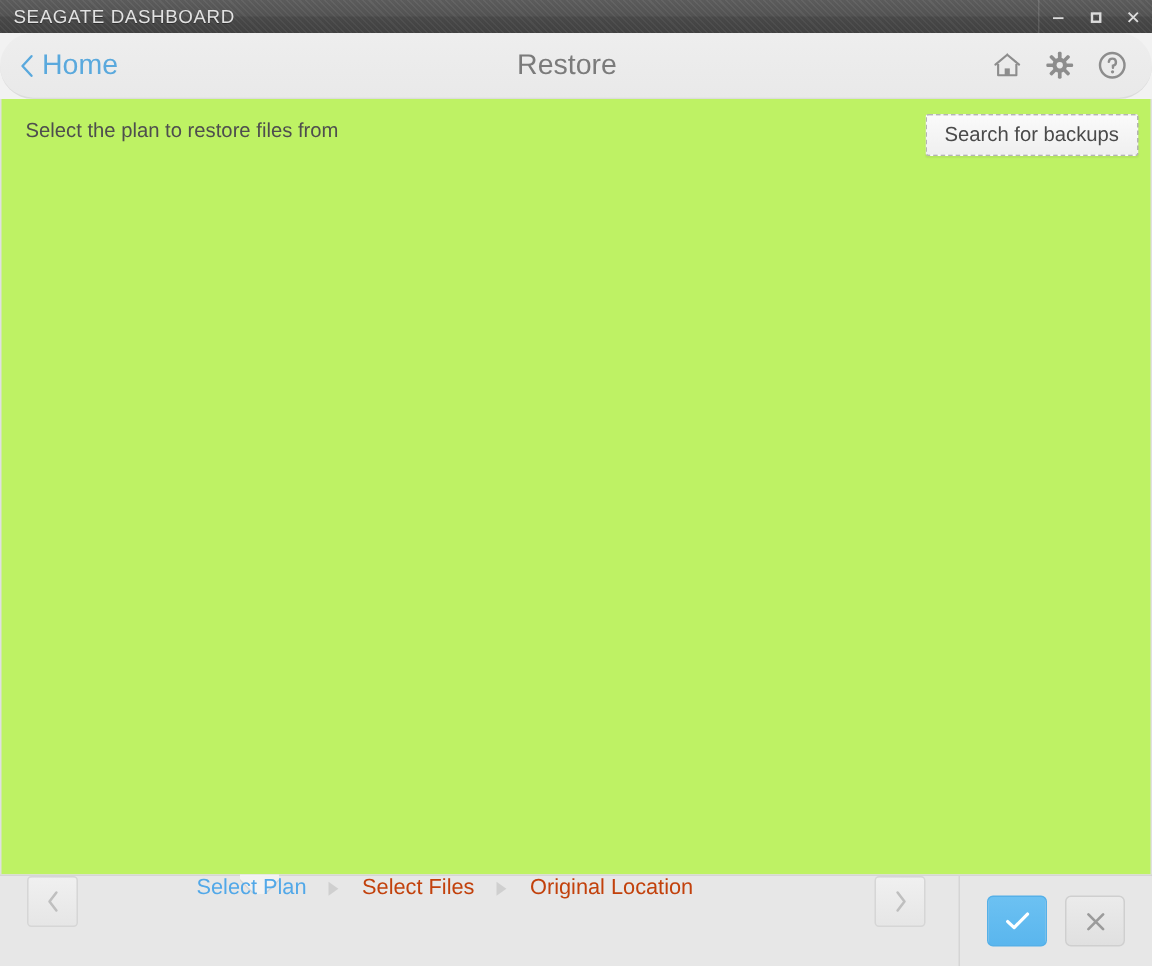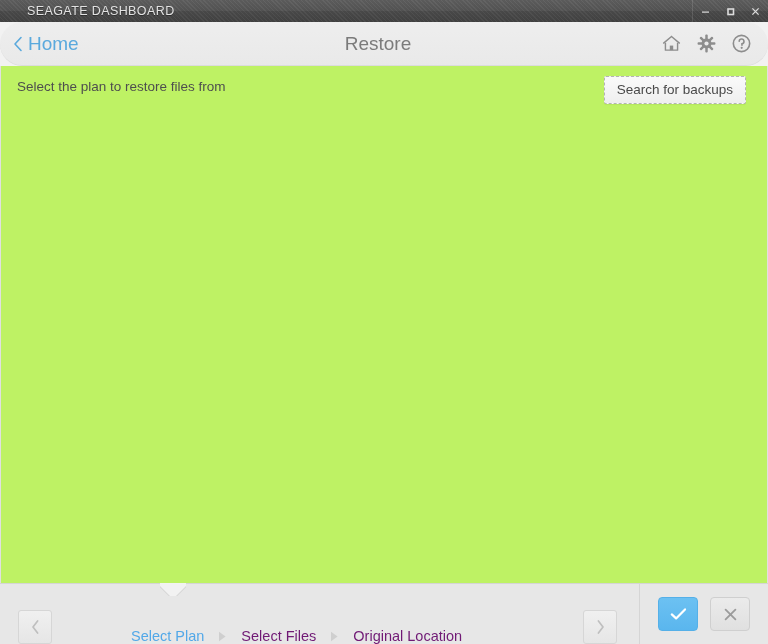--- a/index.html
+++ b/index.html
@@ -32,21 +32,21 @@
       linear-gradient(to bottom, #5f5f5f 0%, #555555 48%, #4b4b4b 52%, #434343 100%);
     display: flex;
     align-items: center;
     justify-content: space-between;
     user-select: none;
   }
   .titlebar-title {
     font-size: 12.5px;
     letter-spacing: 0.4px;
     color: #e2e2e2;
-    padding-left: 27px;
+    padding-left: 9px;
     white-space: nowrap;
     text-shadow: 0 1px 0 rgba(0,0,0,0.35);
   }
   .wincontrols {
     display: flex;
     align-items: stretch;
     height: 100%;
     border-left: 1px solid rgba(255,255,255,0.12);
   }
   .winbtn {
@@ -129,21 +129,21 @@
     display: flex;
     align-items: center;
     padding: 0 0 0 16px;
   }
   .content-hint {
     font-size: 13.5px;
     color: #4e4e4e;
   }
   .search-btn {
     position: absolute;
-    right: 21px;
+    right: 8px;
     top: 10px;
     padding: 5px 12px 6px;
     font-size: 13.5px;
     color: #4a4a4a;
     background: linear-gradient(to bottom, #fafafa 0%, #efefef 100%);
     border: 1px dashed #b4b4b4;
     border-radius: 2px;
     box-shadow: 0 1px 1px rgba(0,0,0,0.05);
     cursor: pointer;
     white-space: nowrap;
@@ -184,21 +184,21 @@
     border-bottom: 1px solid #d5d5d5;
     transform: rotate(45deg);
     transform-origin: 50% 50%;
     box-sizing: border-box;
   }
 
   .footer-nav {
     flex: 1 1 auto;
     position: relative;
     display: flex;
-    align-items: flex-end;
+    align-items: flex-start;
     border-right: 1px solid #d5d5d5;
   }
   .navarrow {
     width: 34px; height: 34px;
     background: linear-gradient(to bottom, #f0f0f0 0%, #e6e6e6 100%);
     border: 1px solid #d6d6d6;
     border-radius: 3px;
     display: flex; align-items: center; justify-content: center;
     color: #bfbfbf;
     cursor: pointer;
@@ -214,21 +214,21 @@
     justify-content: flex-start;
     gap: 14px;
     padding-left: 79px;
   }
   .step {
     font-size: 14.5px;
     white-space: nowrap;
     cursor: pointer;
   }
   .step.active { color: #52a8e8; }
-  .step.inactive { color: #701a75; }
+  .step.inactive { color: #c2410c; }
   .step-sep {
     color: #cfcfcf;
     font-size: 12px;
     line-height: 1;
   }
   .step-sep svg { display: block; }
 
   .footer-actions {
     flex: 0 0 auto;
     display: flex;

